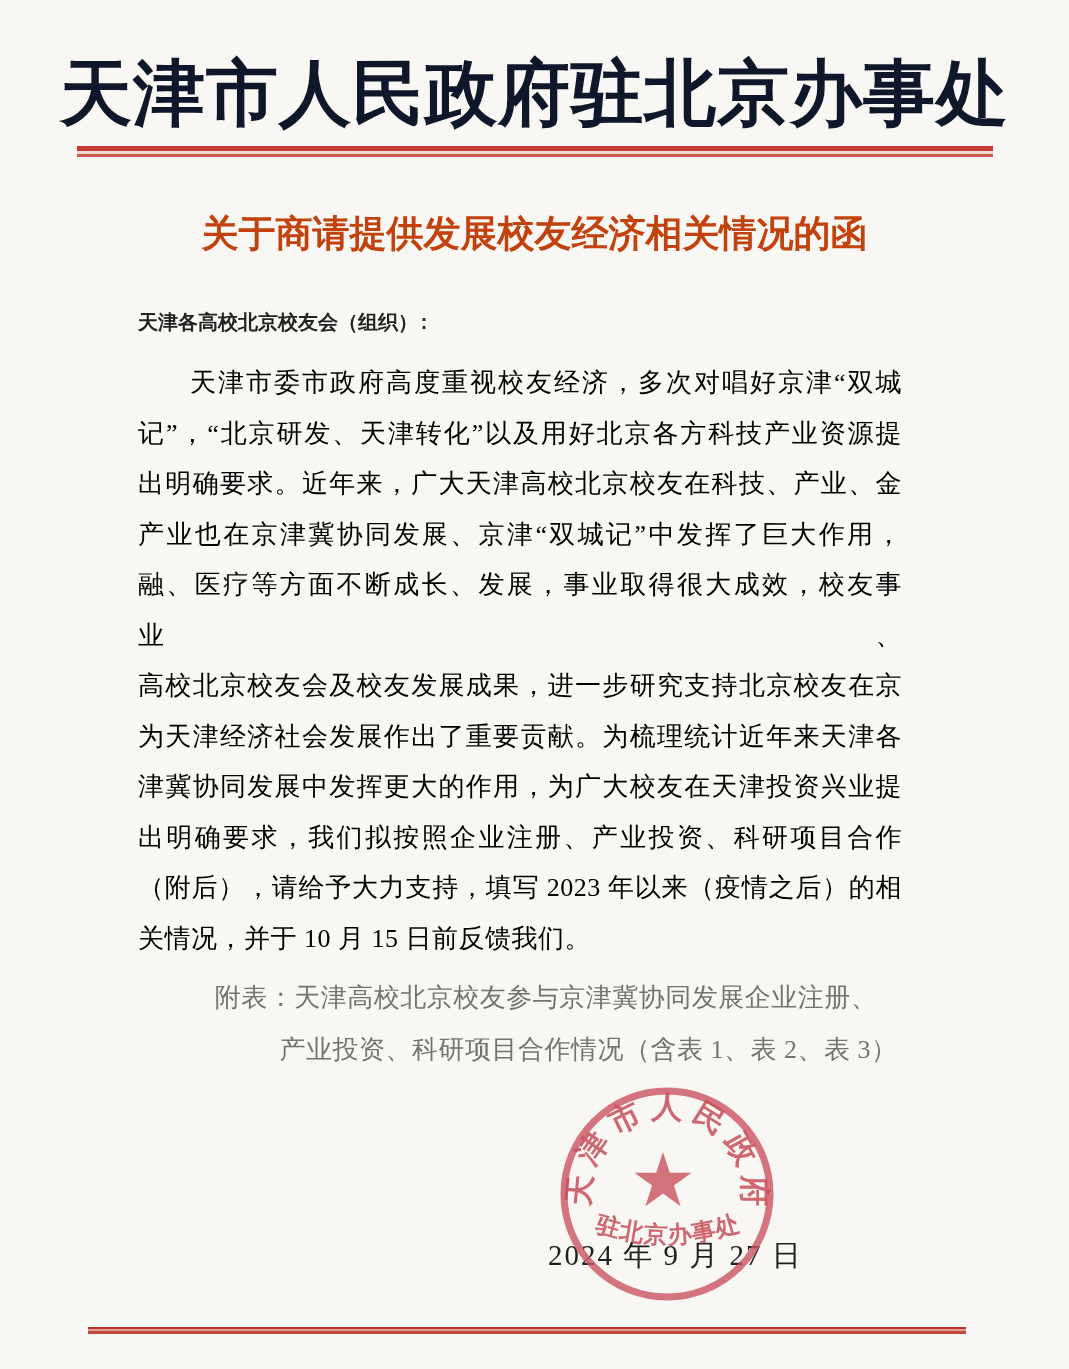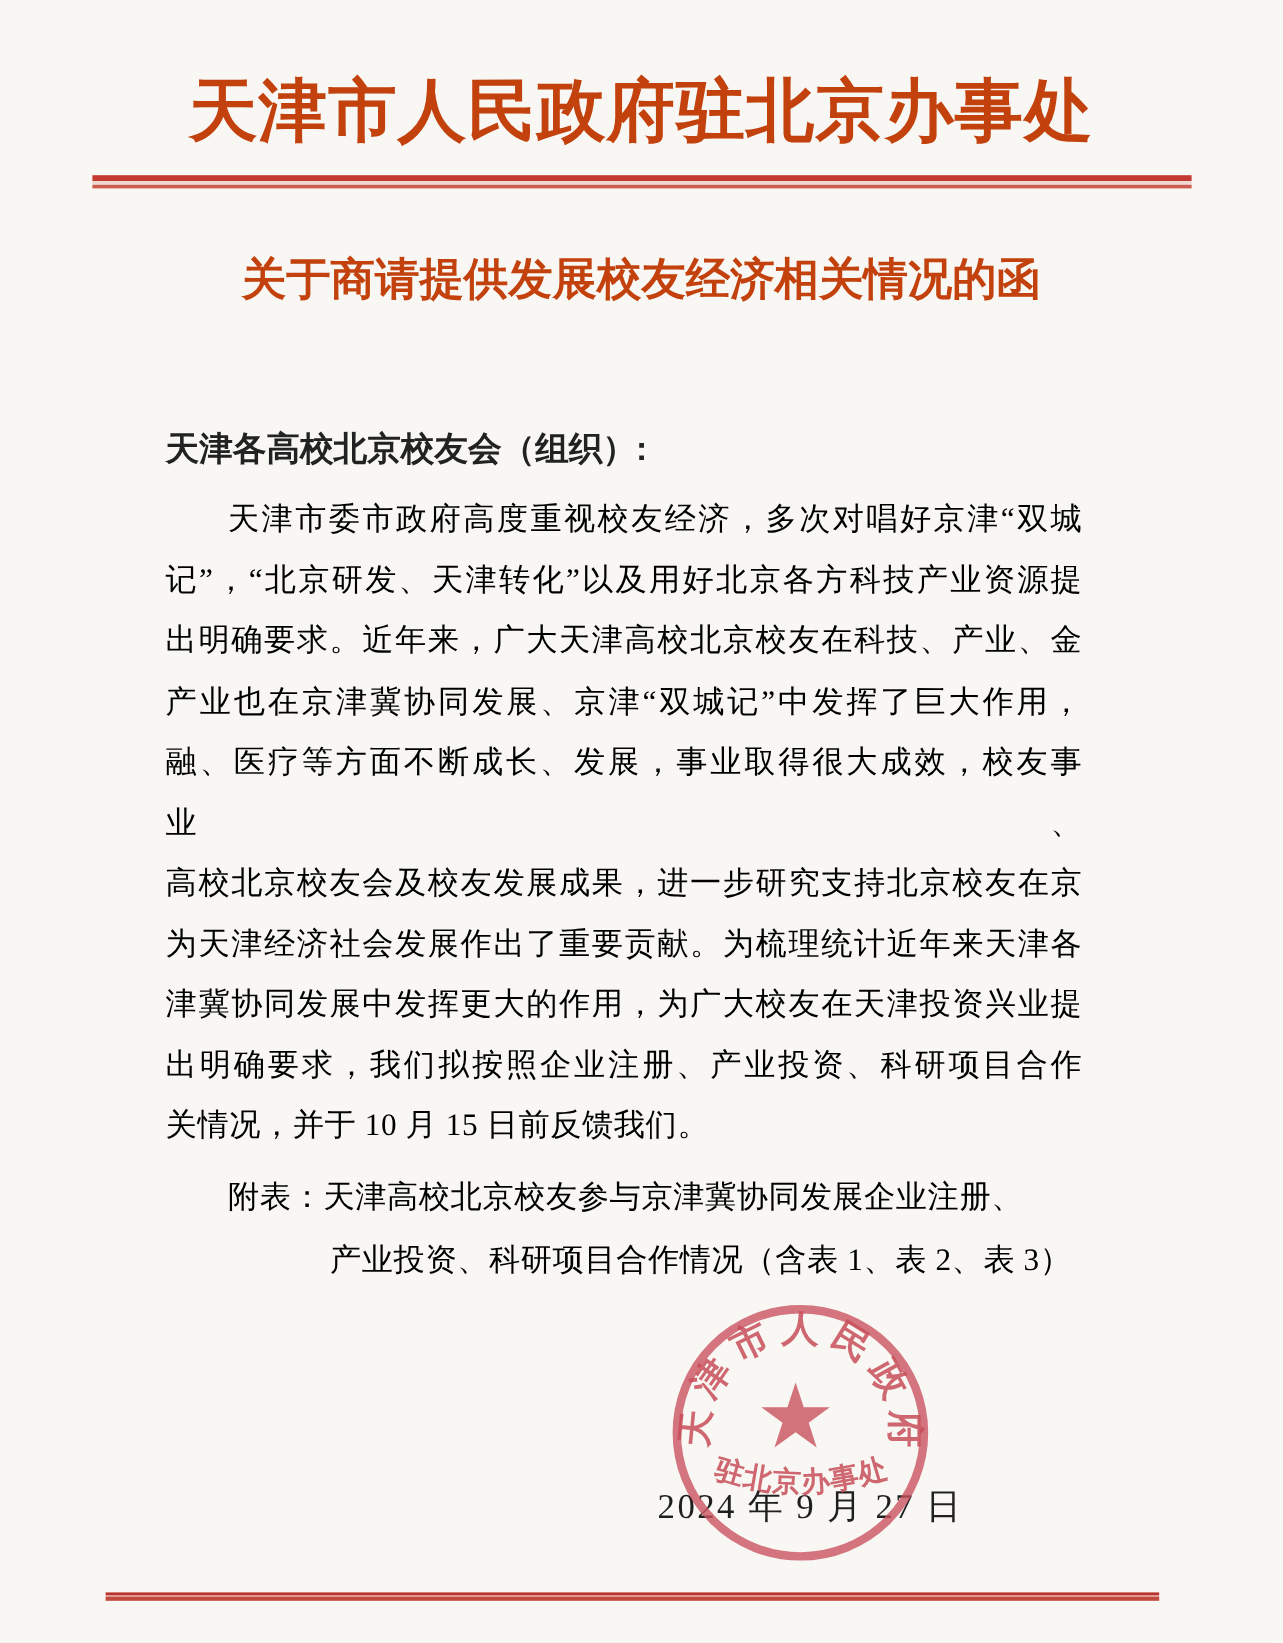--- a/index.html
+++ b/index.html
@@ -12,24 +12,24 @@
     position:relative;
     width:1069px; height:1369px;
     overflow:hidden;
     background:radial-gradient(ellipse at 50% 38%, #fbfaf7 55%, #f3f1ec 88%, #ecead f4 100%);
     background-color:#f8f7f3;
   }
   
   .letterhead {
     margin:0; padding-top:54px;
     text-align:center;
-    font-size:57px; line-height:80px;
+    font-size:72px; line-height:80px;
     font-weight:bold;
     letter-spacing:1px;
-    color:#c2410c;
+    color:#0f172a;
     white-space:nowrap;
   }
   .head-rule { width:916px; margin:12px auto 0; }
   .head-rule .r1 { height:5px; background:#c23a32; }
   .head-rule .rgap { height:3px; background:#f0d9d2; }
   .head-rule .r2 { height:3px; background:#cd5c50; }
 
   .doc-title {
     margin:55px 0 0;
     text-align:center;
@@ -38,38 +38,38 @@
     color:#c2410c;
     white-space:nowrap;
   }
 
   .content {
     position:relative;
     width:764px;
     margin-left:138px;
   }
   .salutation {
-    margin-top:100px;
-    font-size:28px; line-height:36px;
+    margin-top:50px;
+    font-size:20px; line-height:36px;
     font-weight:bold;
     color:#222;
-    font-family:Liberation Sans, sans-serif;
+    font-family:Liberation Mono, monospace;
   }
   .body-par { margin-top:16px; color:#000000; }
   .body-line {
     font-size:26px;
     line-height:50.5px;
     text-align:justify;
     text-align-last:justify;
     letter-spacing:0.5px;
   }
   .body-line.first { text-indent:52px; }
   .body-line.last  { text-align-last:left; }
 
-  .attachment { margin-top:8px; color:#000000; }
+  .attachment { margin-top:8px; color:#737373;text-align:center; }
   .attach-line { font-size:26px; line-height:52px; letter-spacing:0.5px; }
   .attach-line.l1 { padding-left:52px; }
   .attach-line.l2 { padding-left:137px; }
 
   .doc-date {
     position:absolute;
     left:548px; top:1236px;
     font-size:29px;
     color:#1f1f1f;
     letter-spacing:2px;
@@ -112,20 +112,21 @@
     <div class="body-par">
       <div class="body-line first">天津市委市政府高度重视校友经济，多次对唱好京津“双城</div>
       <div class="body-line">记”，“北京研发、天津转化”以及用好北京各方科技产业资源提</div>
       <div class="body-line">出明确要求。近年来，广大天津高校北京校友在科技、产业、金</div>
       <div class="body-line">产业也在京津冀协同发展、京津“双城记”中发挥了巨大作用，</div>
       <div class="body-line">融、医疗等方面不断成长、发展，事业取得很大成效，校友事业、</div>
       <div class="body-line">高校北京校友会及校友发展成果，进一步研究支持北京校友在京</div>
       <div class="body-line">为天津经济社会发展作出了重要贡献。为梳理统计近年来天津各</div>
       <div class="body-line">津冀协同发展中发挥更大的作用，为广大校友在天津投资兴业提</div>
       <div class="body-line">出明确要求，我们拟按照企业注册、产业投资、科研项目合作</div>
+      <div class="body-line">（附后），请给予大力支持，填写 2023 年以来（疫情之后）的相</div>
       <div class="body-line last">关情况，并于 10 月 15 日前反馈我们。</div>
     </div>
 
     <div class="attachment">
       <div class="attach-line l1">附表：天津高校北京校友参与京津冀协同发展企业注册、</div>
       <div class="attach-line l2">产业投资、科研项目合作情况（含表 1、表 2、表 3）</div>
     </div>
 
   </div>
 

